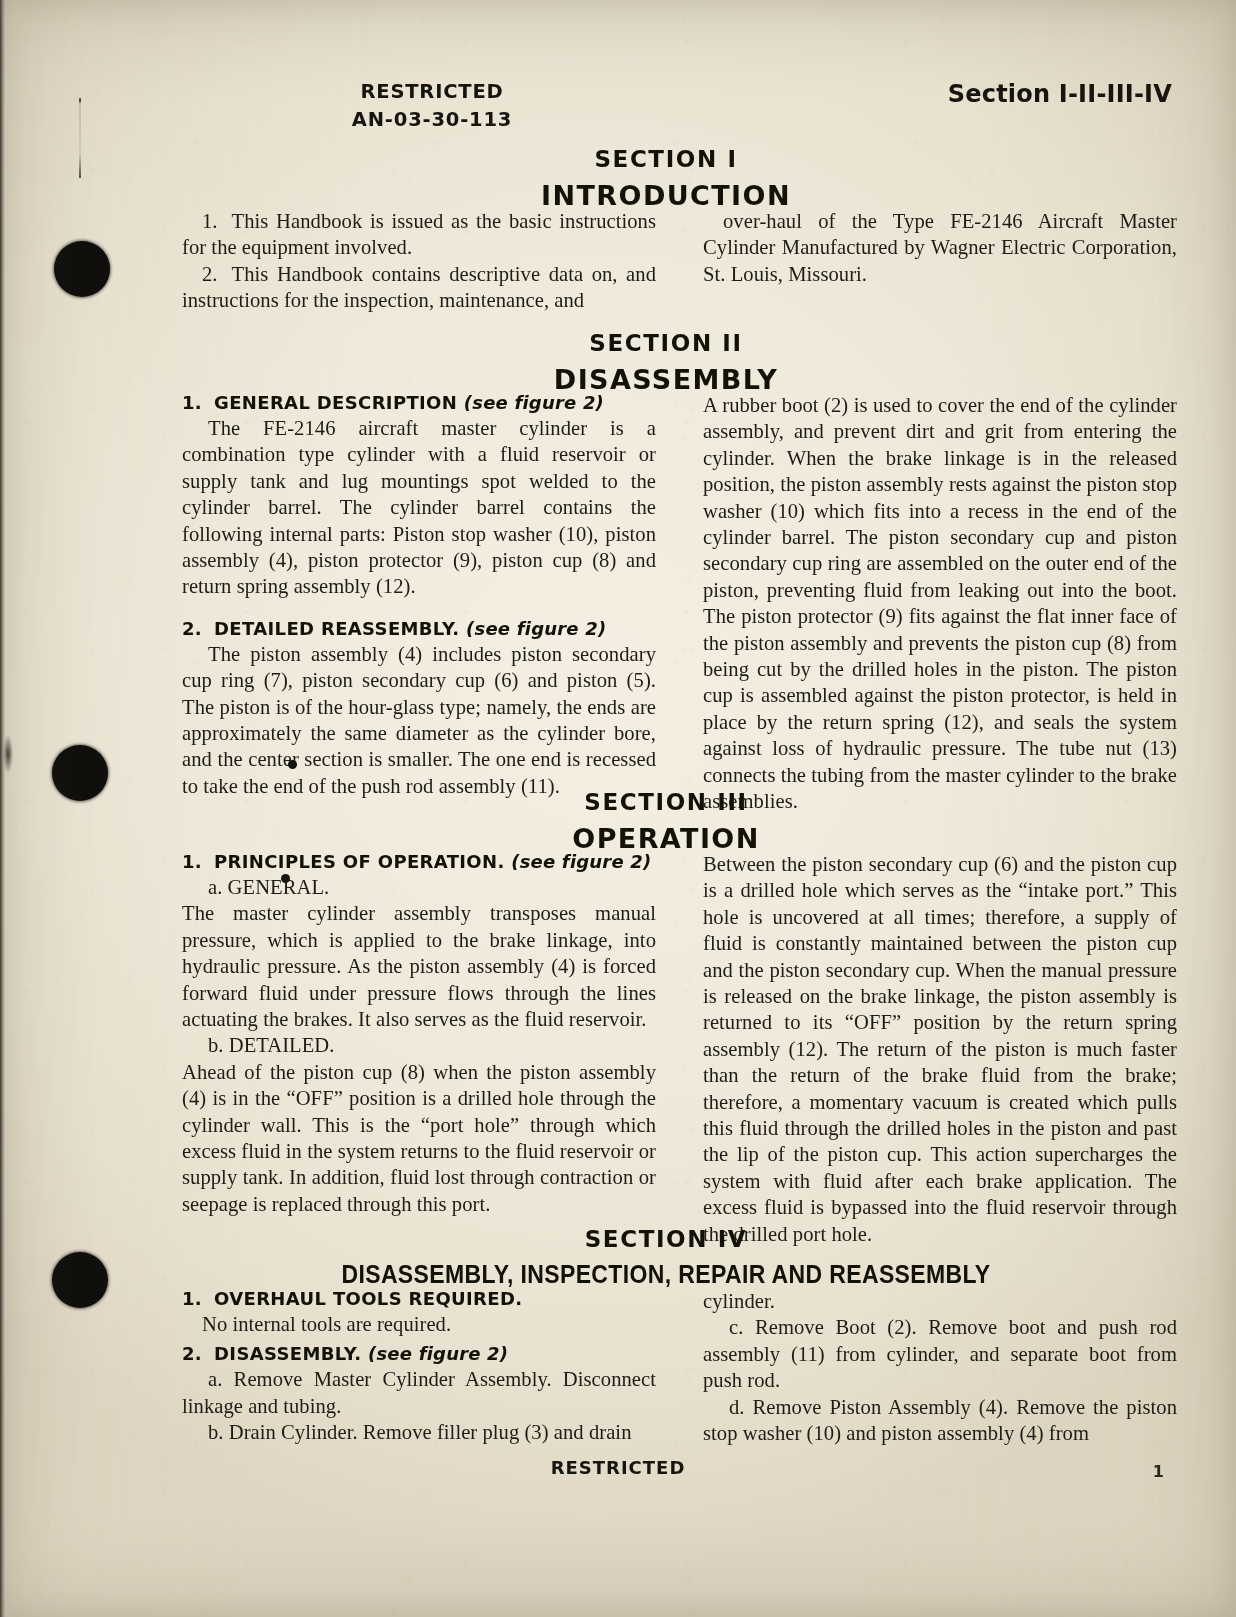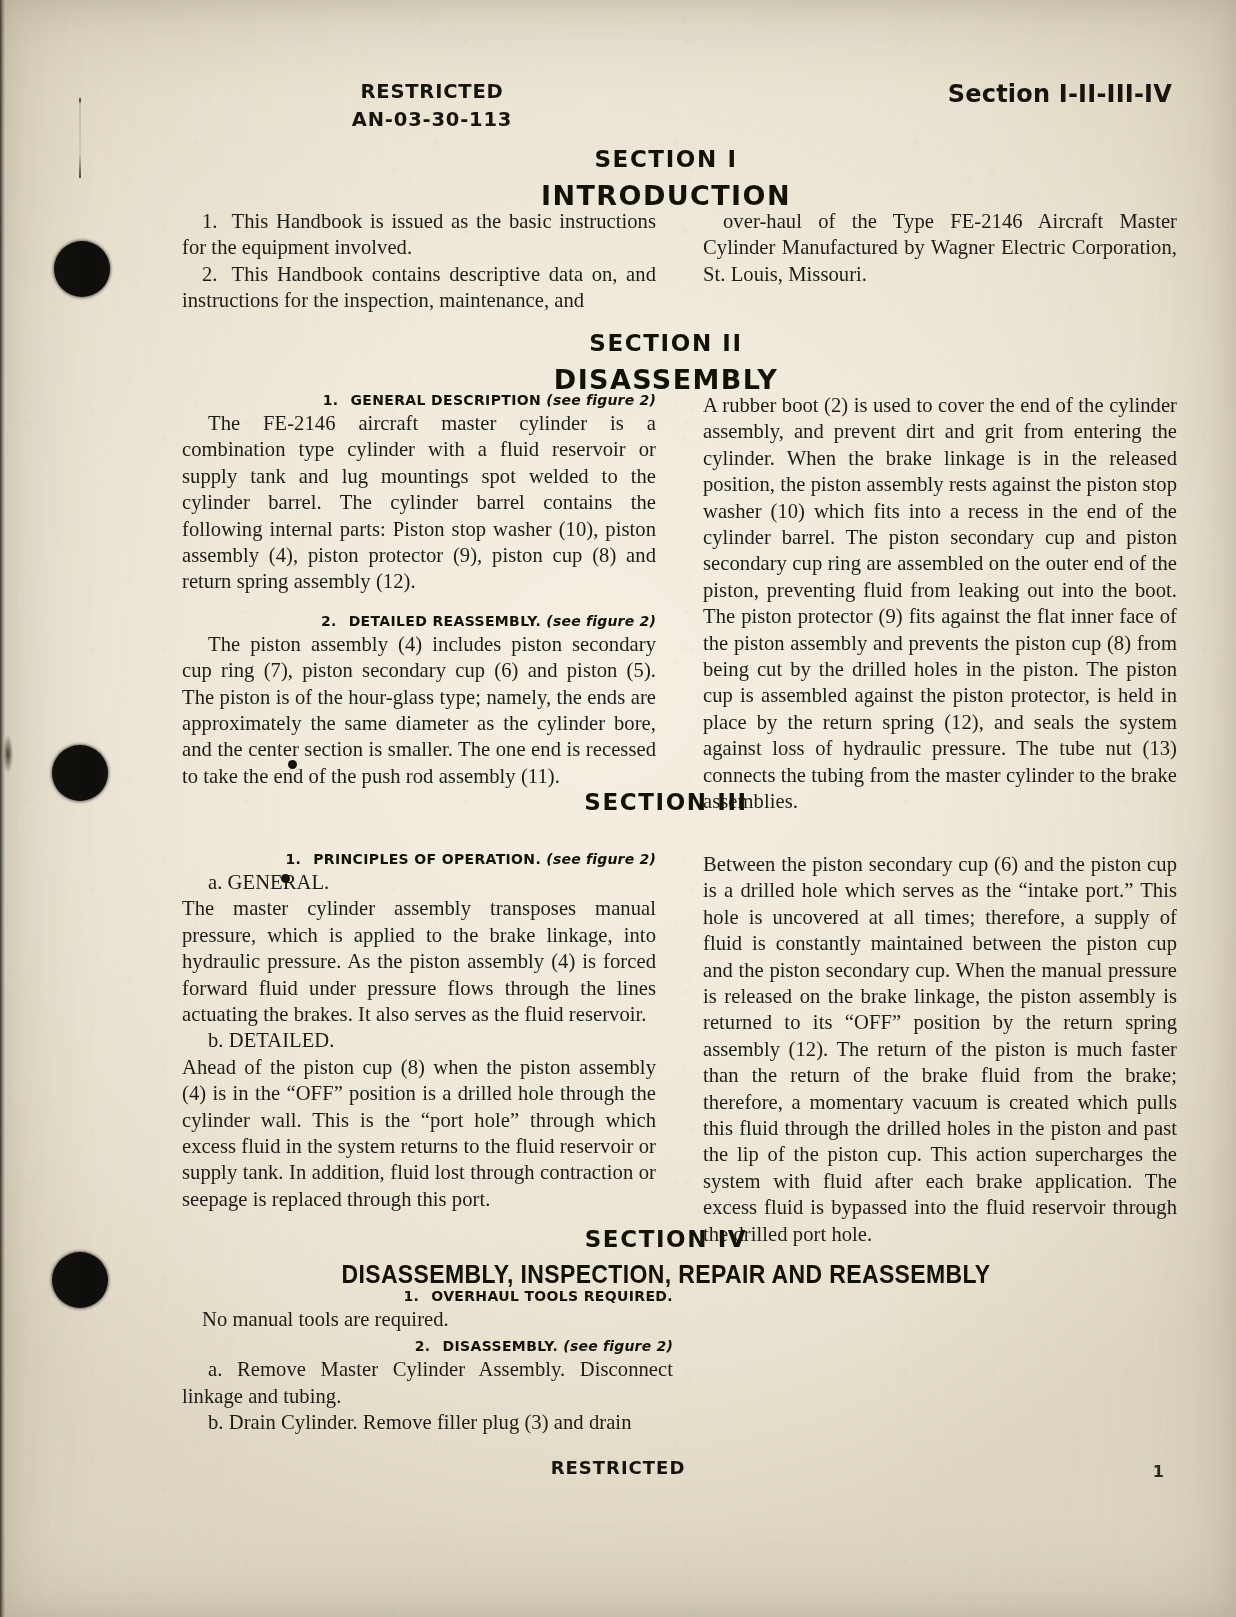--- a/index.html
+++ b/index.html
@@ -161,25 +161,24 @@
     color: #1d1c16;
     font-family: "Liberation Serif", serif;
   }
   p.body.ind { text-indent: 26px; }
   p.body.ind-sm { text-indent: 20px; }
   p.body.noj { text-align: left; }
 
   .num-head {
     font-family: "DejaVu Sans", sans-serif;
     font-weight: bold;
-    font-size: 14px;
+    font-size: 18px;
     letter-spacing: .35px;
     color: #131209;
     margin: 0 0 2px 0;
-    text-align: right;
   }
   .num-head .n { margin-right: 12px; }
   .num-head .fig {
     font-style: italic;
     font-weight: bold;
     letter-spacing: .2px;
   }
   .gap-sm { height: 18px; }
 
   
@@ -275,20 +274,21 @@
         <p class="body ind">The piston assembly (4) includes piston secondary cup ring (7), piston secondary cup (6) and piston (5). The piston is of the hour-glass type; namely, the ends are approximately the same diameter as the cylinder bore, and the center section is smaller. The one end is recessed to take the end of the push rod assembly (11).</p>
       </div>
       <div class="col right">
         <p class="body">A rubber boot (2) is used to cover the end of the cylinder assembly, and prevent dirt and grit from entering the cylinder. When the brake linkage is in the released position, the piston assembly rests against the piston stop washer (10) which fits into a recess in the end of the cylinder barrel. The piston secondary cup and piston secondary cup ring are assembled on the outer end of the piston, preventing fluid from leaking out into the boot. The piston protector (9) fits against the flat inner face of the piston assembly and prevents the piston cup (8) from being cut by the drilled holes in the piston. The piston cup is assembled against the piston protector, is held in place by the return spring (12), and seals the system against loss of hydraulic pressure. The tube nut (13) connects the tubing from the master cylinder to the brake assemblies.</p>
       </div>
     </div>
 
     <div class="abs" style="left:160px; top:789px; width:1012px;">
       <div class="sec-head">
         <div class="l1">SECTION III</div>
+        <div class="l2">OPERATION</div>
       </div>
     </div>
 
     <div class="abs cols" style="left:165px; top:851px; width:1012px;">
       <div class="col">
         <div class="num-head">
           <span class="n">1.</span><span>PRINCIPLES OF OPERATION.</span>
           <span class="fig">(see figure 2)</span>
         </div>
         <p class="body noj ind">a. GENERAL.</p>
@@ -306,27 +306,32 @@
         <div class="l1">SECTION IV</div>
         <div class="l2">DISASSEMBLY, INSPECTION, REPAIR AND REASSEMBLY</div>
       </div>
     </div>
 
     <div class="abs cols" style="left:165px; top:1288px; width:1012px;">
       <div class="col">
         <div class="num-head">
           <span class="n">1.</span><span>OVERHAUL TOOLS REQUIRED.</span>
         </div>
-        <p class="body noj ind-sm">No manual tools are required.</p>
+        <p class="body noj ind-sm">No internal tools are required.</p>
         <div class="num-head" style="margin-top:6px;">
           <span class="n">2.</span><span>DISASSEMBLY.</span>
           <span class="fig">(see figure 2)</span>
         </div>
         <p class="body ind">a. Remove Master Cylinder Assembly. Disconnect linkage and tubing.</p>
         <p class="body ind">b. Drain Cylinder. Remove filler plug (3) and drain</p>
+      </div>
+      <div class="col right">
+        <p class="body noj">cylinder.</p>
+        <p class="body ind">c. Remove Boot (2). Remove boot and push rod assembly (11) from cylinder, and separate boot from push rod.</p>
+        <p class="body ind">d. Remove Piston Assembly (4). Remove the piston stop washer (10) and piston assembly (4) from</p>
       </div>
     </div>
 
     <div class="footer-restricted">RESTRICTED</div>
     <div class="footer-pageno">1</div>
 
   </div>
 
   <div class="speckle" style="left:288px; top:760px; width:9px; height:9px;"></div>
   <div class="speckle" style="left:281px; top:874px; width:9px; height:9px;"></div>

